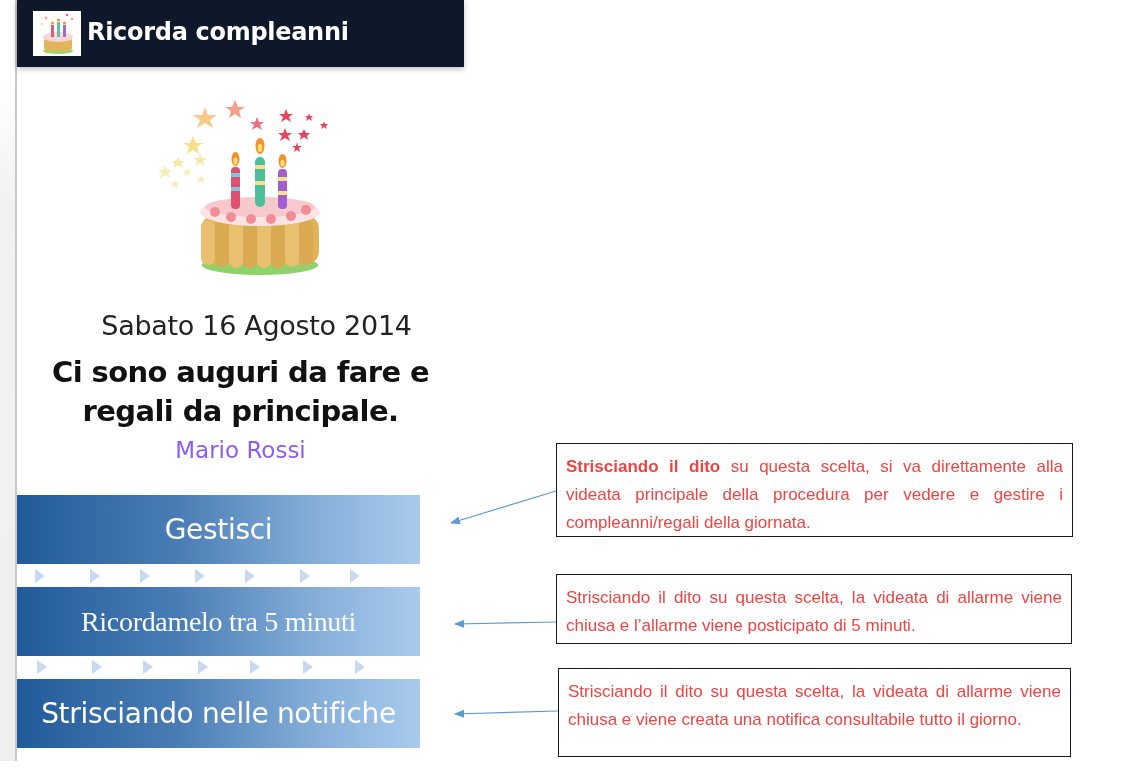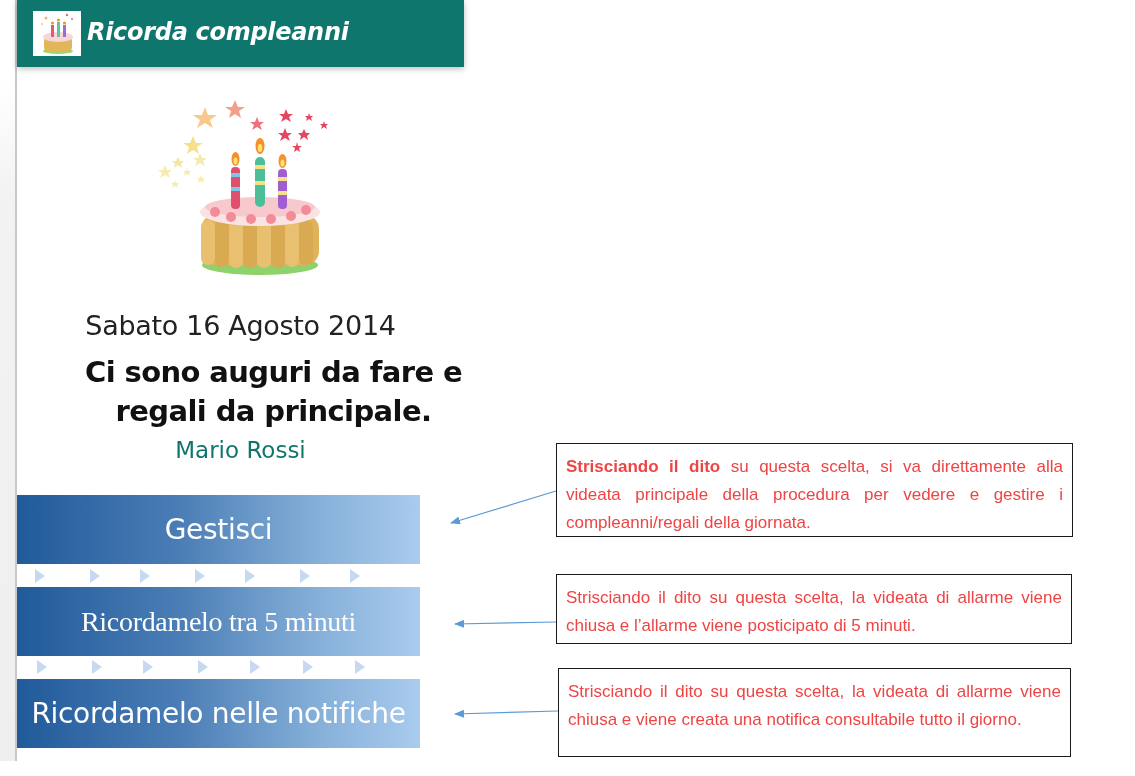--- a/index.html
+++ b/index.html
@@ -9,48 +9,47 @@
   }
   .left-strip {
     position:absolute; left:0; top:0; width:15px; height:761px;
     background:linear-gradient(#ffffff 0px, #ffffff 80px, #f2f2f2 200px, #efefef 100%);
     border-right:2px solid #c8c8c8;
   }
   .phone {
     position:absolute; left:17px; top:0; width:447px; height:776px; background:#fff;
   }
   .appbar {
-    position:absolute; left:0; top:0; width:447px; height:67px; background:#0f766e;
+    position:absolute; left:0; top:0; width:447px; height:67px; background:#0f172a;
     box-shadow:0 2px 6px rgba(0,0,0,0.25);
-    font-style:italic;
   }
   .appbar .app-icon {
     position:absolute; left:16px; top:11px; width:48px; height:45px; background:#fff;
     overflow:hidden;
   }
   .appbar .title {
     position:absolute; left:70px; top:18px; color:#fff; font-size:24px; font-weight:bold;
     font-family:"DejaVu Sans", sans-serif; letter-spacing:-0.3px;
   }
   .cake {
     position:absolute; left:126px; top:95px; width:200px; height:185px;
   }
   .date {
-    position:absolute; left:0; width:447px; top:310px; text-align:center;
+    position:absolute; left:16px; width:447px; top:310px; text-align:center;
     font-size:27px; color:#222; font-family:"DejaVu Sans", sans-serif; font-weight:normal;
     letter-spacing:-0.3px;
   }
   .message {
     position:absolute; left:0; width:447px; top:353px; text-align:center;
     font-size:29px; color:#111; font-weight:bold; line-height:39px;
-    font-family:"DejaVu Sans", sans-serif; letter-spacing:-0.6px;margin-left:33px;
+    font-family:"DejaVu Sans", sans-serif; letter-spacing:-0.6px;
   }
   .person {
     position:absolute; left:0; width:447px; top:437px; text-align:center;
-    font-size:23px; color:#0f766e; font-family:"DejaVu Sans", sans-serif;
+    font-size:23px; color:#8b5cf6; font-family:"DejaVu Sans", sans-serif;
   }
   .swipe {
     position:absolute; left:0; width:403px; height:69px;
     background:linear-gradient(to right, #215a9a 0%, #4a7db5 40%, #86b0d9 75%, #a9cbee 100%);
     color:#fff; text-align:center; font-size:28px; line-height:69px;
     font-family:"DejaVu Sans", sans-serif; letter-spacing:-0.3px;
   }
   .sep {
     position:absolute; left:0; width:447px; height:22px; background:#fff;
   }
@@ -182,21 +181,21 @@
   <div class="sep" style="top:656px; height:23px;">
     <span class="tri" style="left:20px;"></span>
     <span class="tri" style="left:75px;"></span>
     <span class="tri" style="left:126px;"></span>
     <span class="tri" style="left:181px;"></span>
     <span class="tri" style="left:233px;"></span>
     <span class="tri" style="left:286px;"></span>
     <span class="tri" style="left:338px;"></span>
   </div>
 
-  <div class="swipe" style="top:679px;">Ricordamelo nelle notifiche</div>
+  <div class="swipe" style="top:679px;">Strisciando nelle notifiche</div>
 </div>
 
 <div class="callout" style="left:556px; top:443px; width:517px; height:94px;">
   <b>Strisciando il dito</b><span> su questa scelta, si va direttamente alla videata principale della procedura per vedere e gestire i compleanni/regali della giornata.</span>
 </div>
 <div class="callout" style="left:556px; top:574px; width:516px; height:70px;">
   <span>Strisciando il dito su questa scelta, la videata di allarme viene chiusa e l’allarme viene posticipato di 5 minuti.</span>
 </div>
 <div class="callout" style="left:558px; top:668px; width:513px; height:89px;">
   <span>Strisciando il dito su questa scelta, la videata di allarme viene chiusa e viene creata una notifica consultabile tutto il giorno.</span>

